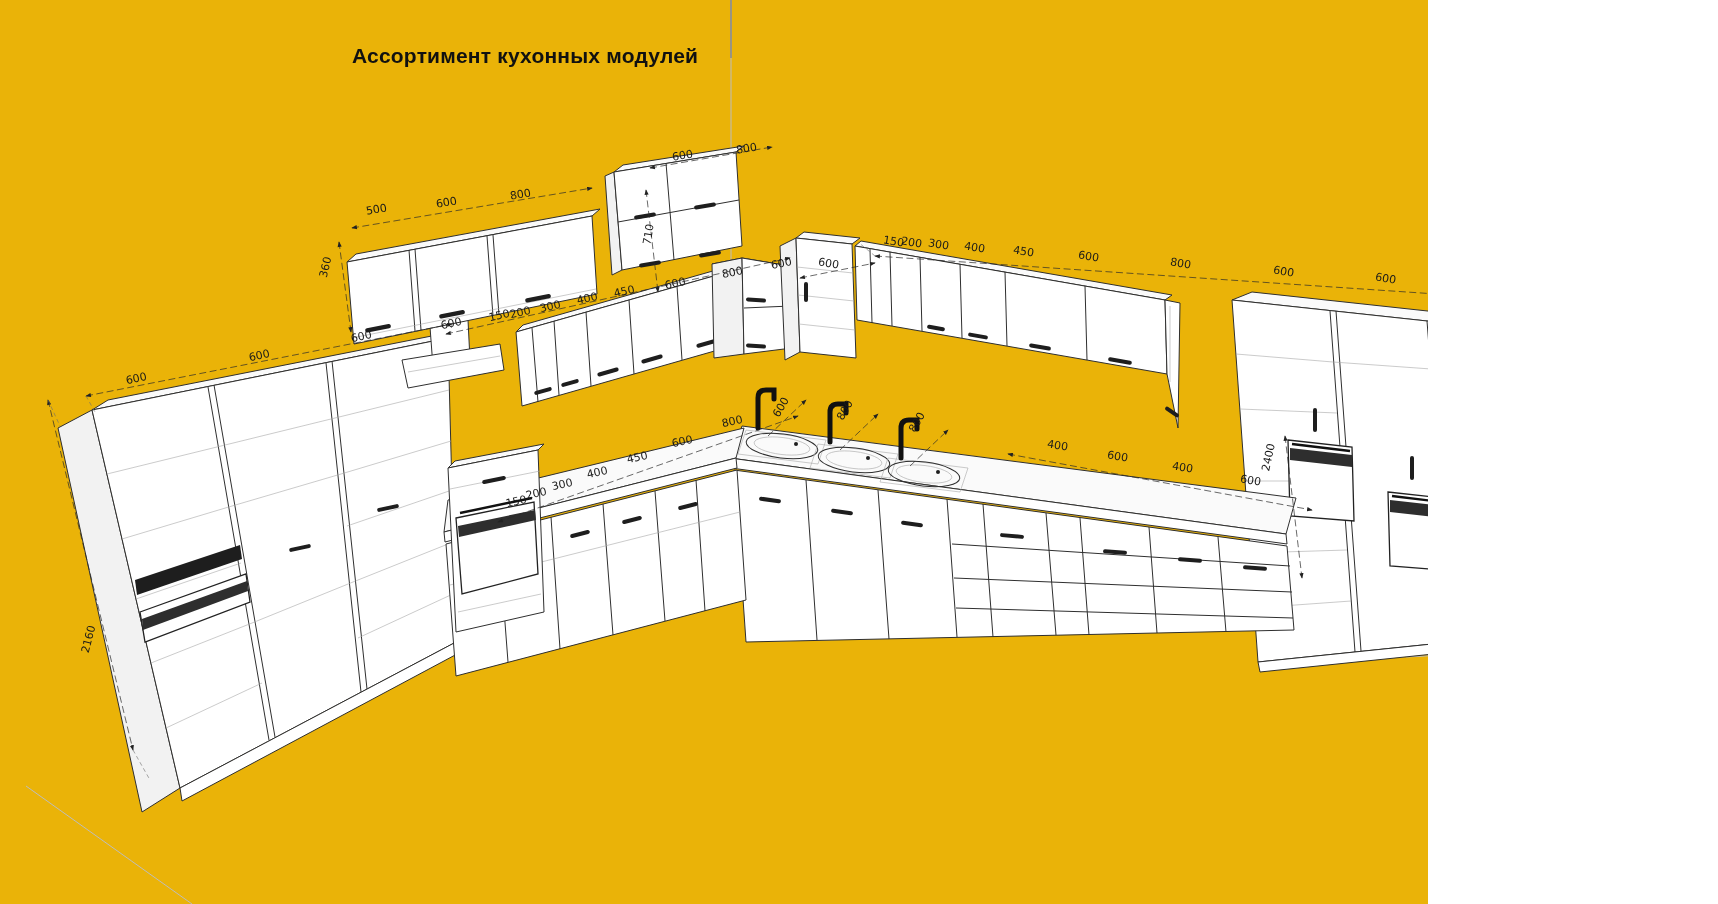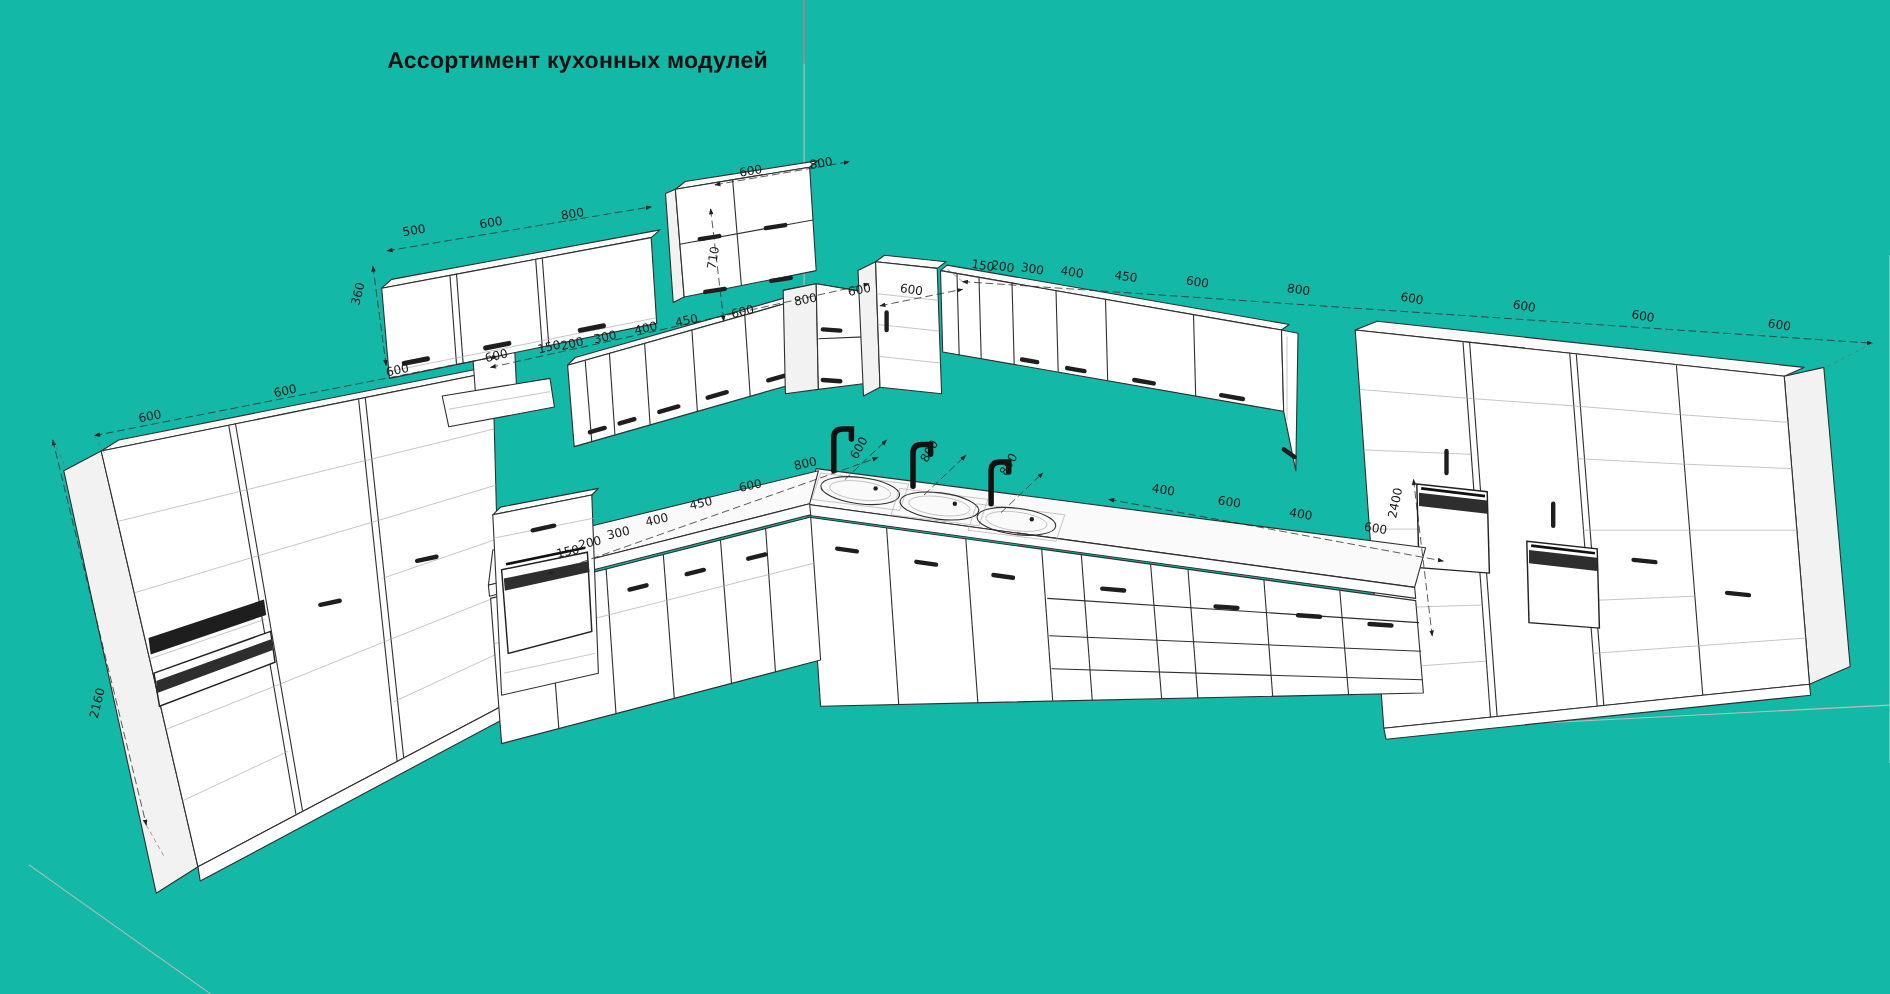--- a/index.html
+++ b/index.html
@@ -1,16 +1,16 @@
 <!DOCTYPE html>
 <html><head>
 <meta charset="utf-8">
 <style>
   html,body{margin:0;padding:0;background:#ffffff;}
-  .stage{position:relative;width:1718px;height:904px;background:#14b8a6;overflow:hidden;
+  .stage{position:relative;width:1428px;height:904px;background:#eab308;overflow:hidden;
          font-family:"DejaVu Sans",sans-serif;}
   .title{position:absolute;left:352px;top:44px;font:bold 21px "Liberation Sans",sans-serif;
          color:#111;letter-spacing:.2px;white-space:nowrap;}
   svg{position:absolute;left:0;top:0;}
   .st{stroke:#2f2f2f;stroke-width:1;fill:#ffffff;stroke-linejoin:round;}
   .side{stroke:#2f2f2f;stroke-width:1;fill:#f2f2f2;stroke-linejoin:round;}
   .topf{stroke:#2f2f2f;stroke-width:1;fill:#fafafa;stroke-linejoin:round;}
   .ln{stroke:#2f2f2f;stroke-width:1;fill:none;}
   .lt{stroke:#a8a8a8;stroke-width:.6;fill:none;}
   .wall{stroke:#bdbdbd;stroke-width:1;fill:none;}

